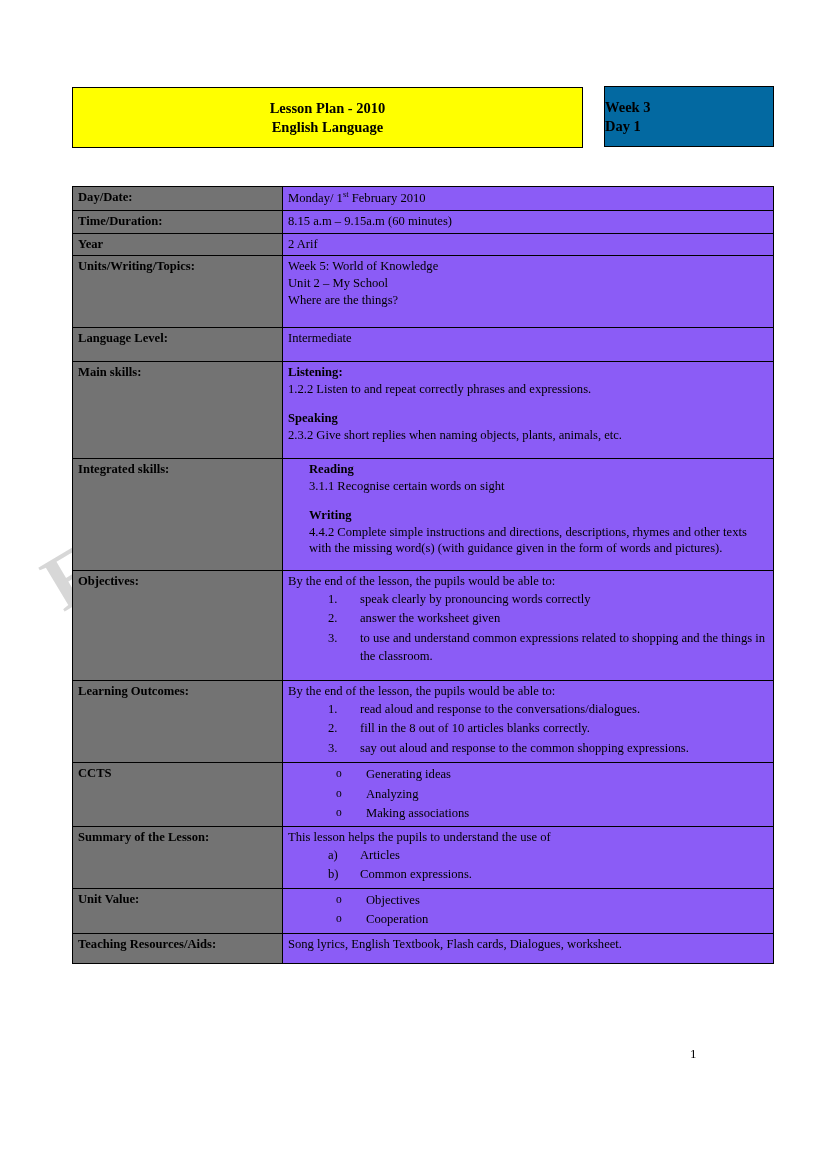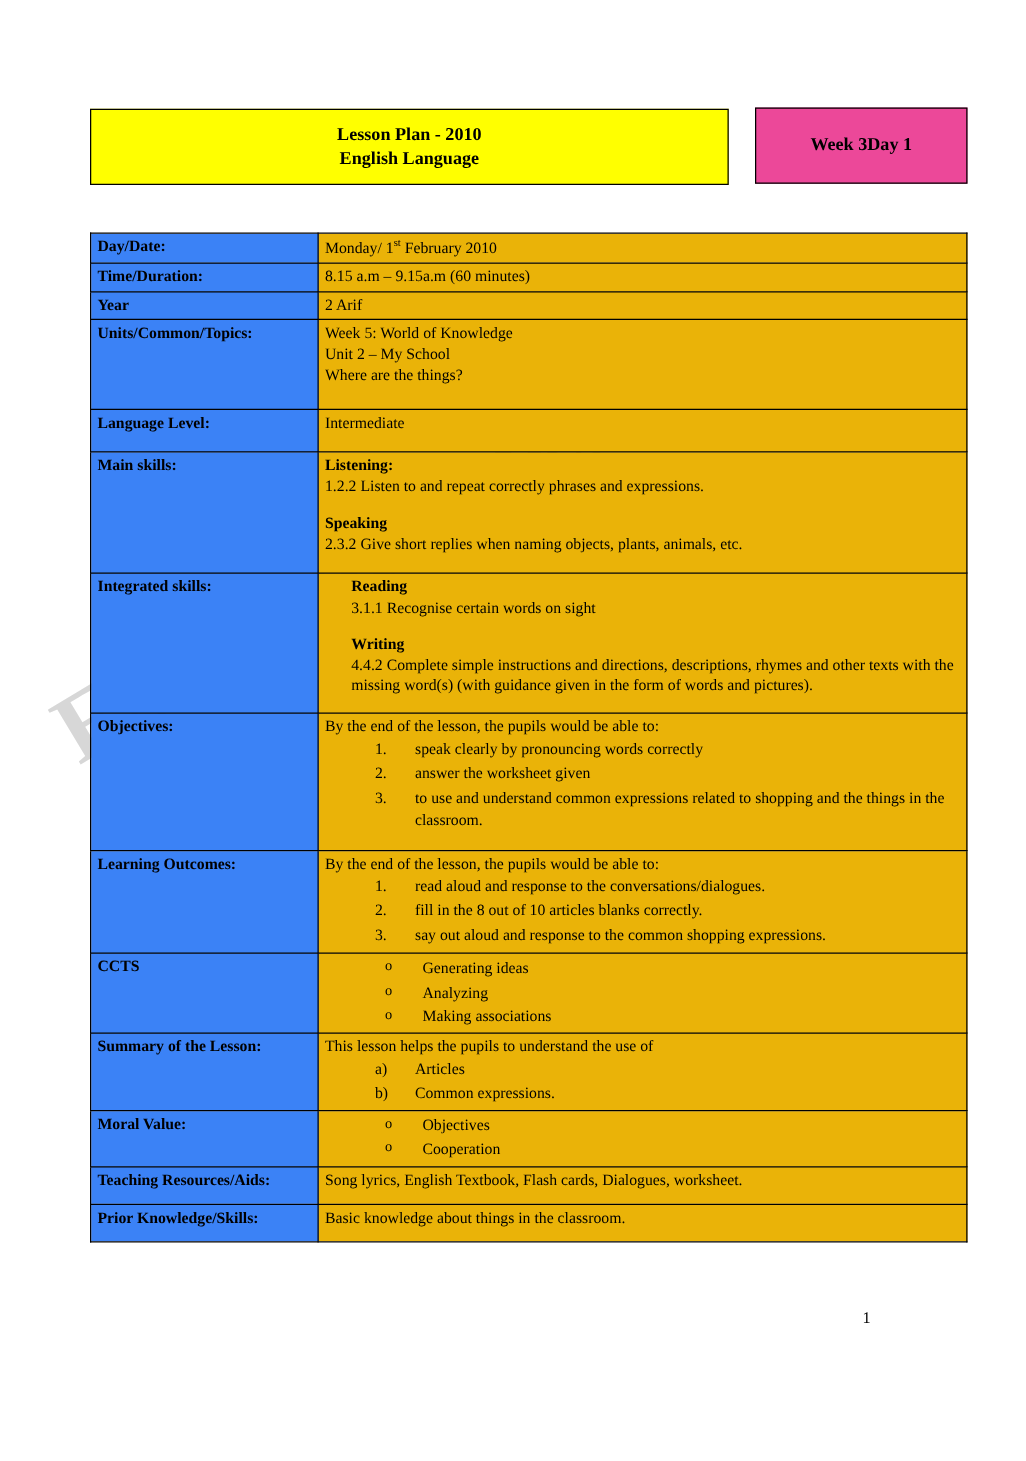--- a/index.html
+++ b/index.html
@@ -70,24 +70,25 @@
     font-size: 14.5px;
     font-weight: bold;
     white-space: nowrap;
   }
   .week-box {
     position: absolute;
     left: 532px;
     top: 0;
     width: 170px;
     height: 61px;
-    background: #ec4899;
+    background: #0369a1;
     border: 1.5px solid #000000;
     display: flex;
-    align-items: center;
+    flex-direction: column;
+    align-items: flex-start;
     justify-content: center;
     line-height: 1.3;
   }
   .week-line {
     font-size: 14.5px;
     font-weight: bold;
     white-space: nowrap;
   }
 
   
@@ -101,27 +102,27 @@
     table-layout: fixed;
   }
   #plan-table td {
     border: 1.6px solid #000000;
     vertical-align: top;
     padding: 2px 5px 3px 5px;
     font-size: 12.6px;
     line-height: 1.33;
   }
   #plan-table td.label {
-    width: 182px;
-    background: #3b82f6;
+    width: 210px;
+    background: #737373;
     font-weight: bold;
     white-space: nowrap;
   }
   #plan-table td.value {
-    background: #eab308;
+    background: #8b5cf6;
   }
   .sub-head {
     font-weight: bold;
     display: block;
   }
   .spacer {
     display: block;
     height: 12px;
   }
   ol.num-list, ol.alpha-list, ul.circle-list {
@@ -188,21 +189,21 @@
     </tr>
     <tr>
       <td class="label">Time/Duration:</td>
       <td class="value">8.15 a.m – 9.15a.m (60 minutes)</td>
     </tr>
     <tr>
       <td class="label">Year</td>
       <td class="value">2 Arif</td>
     </tr>
     <tr>
-      <td class="label">Units/Common/Topics:</td>
+      <td class="label">Units/Writing/Topics:</td>
       <td class="value" style="height:72px;">
         <span class="lead-line">Week 5: World of Knowledge</span>
         <span class="lead-line">Unit 2 – My School</span>
         <span class="lead-line">Where are the things?</span>
       </td>
     </tr>
     <tr>
       <td class="label">Language Level:</td>
       <td class="value" style="height:34px;">Intermediate</td>
     </tr>
@@ -262,32 +263,28 @@
       <td class="label">Summary of the Lesson:</td>
       <td class="value" style="height:62px;">
         <span class="lead-line">This lesson helps the pupils to understand the use of</span>
         <ol class="alpha-list">
           <li><span class="marker">a)</span><span>Articles</span></li>
           <li><span class="marker">b)</span><span>Common expressions.</span></li>
         </ol>
       </td>
     </tr>
     <tr>
-      <td class="label">Moral Value:</td>
+      <td class="label">Unit Value:</td>
       <td class="value" style="height:34px;">
         <ul class="circle-list">
           <li><span class="marker">o</span><span>Objectives</span></li>
           <li><span class="marker">o</span><span>Cooperation</span></li>
         </ul>
       </td>
     </tr>
     <tr>
       <td class="label">Teaching Resources/Aids:</td>
       <td class="value" style="height:30px;margin-left:38px;">Song lyrics, English Textbook, Flash cards, Dialogues, worksheet.</td>
     </tr>
-    <tr>
-      <td class="label">Prior Knowledge/Skills:</td>
-      <td class="value" style="height:30px;">Basic knowledge about things in the classroom.</td>
-    </tr>
   </tbody>
 </table>
 
 <div id="page-number">1</div>
 
 </body></html>

